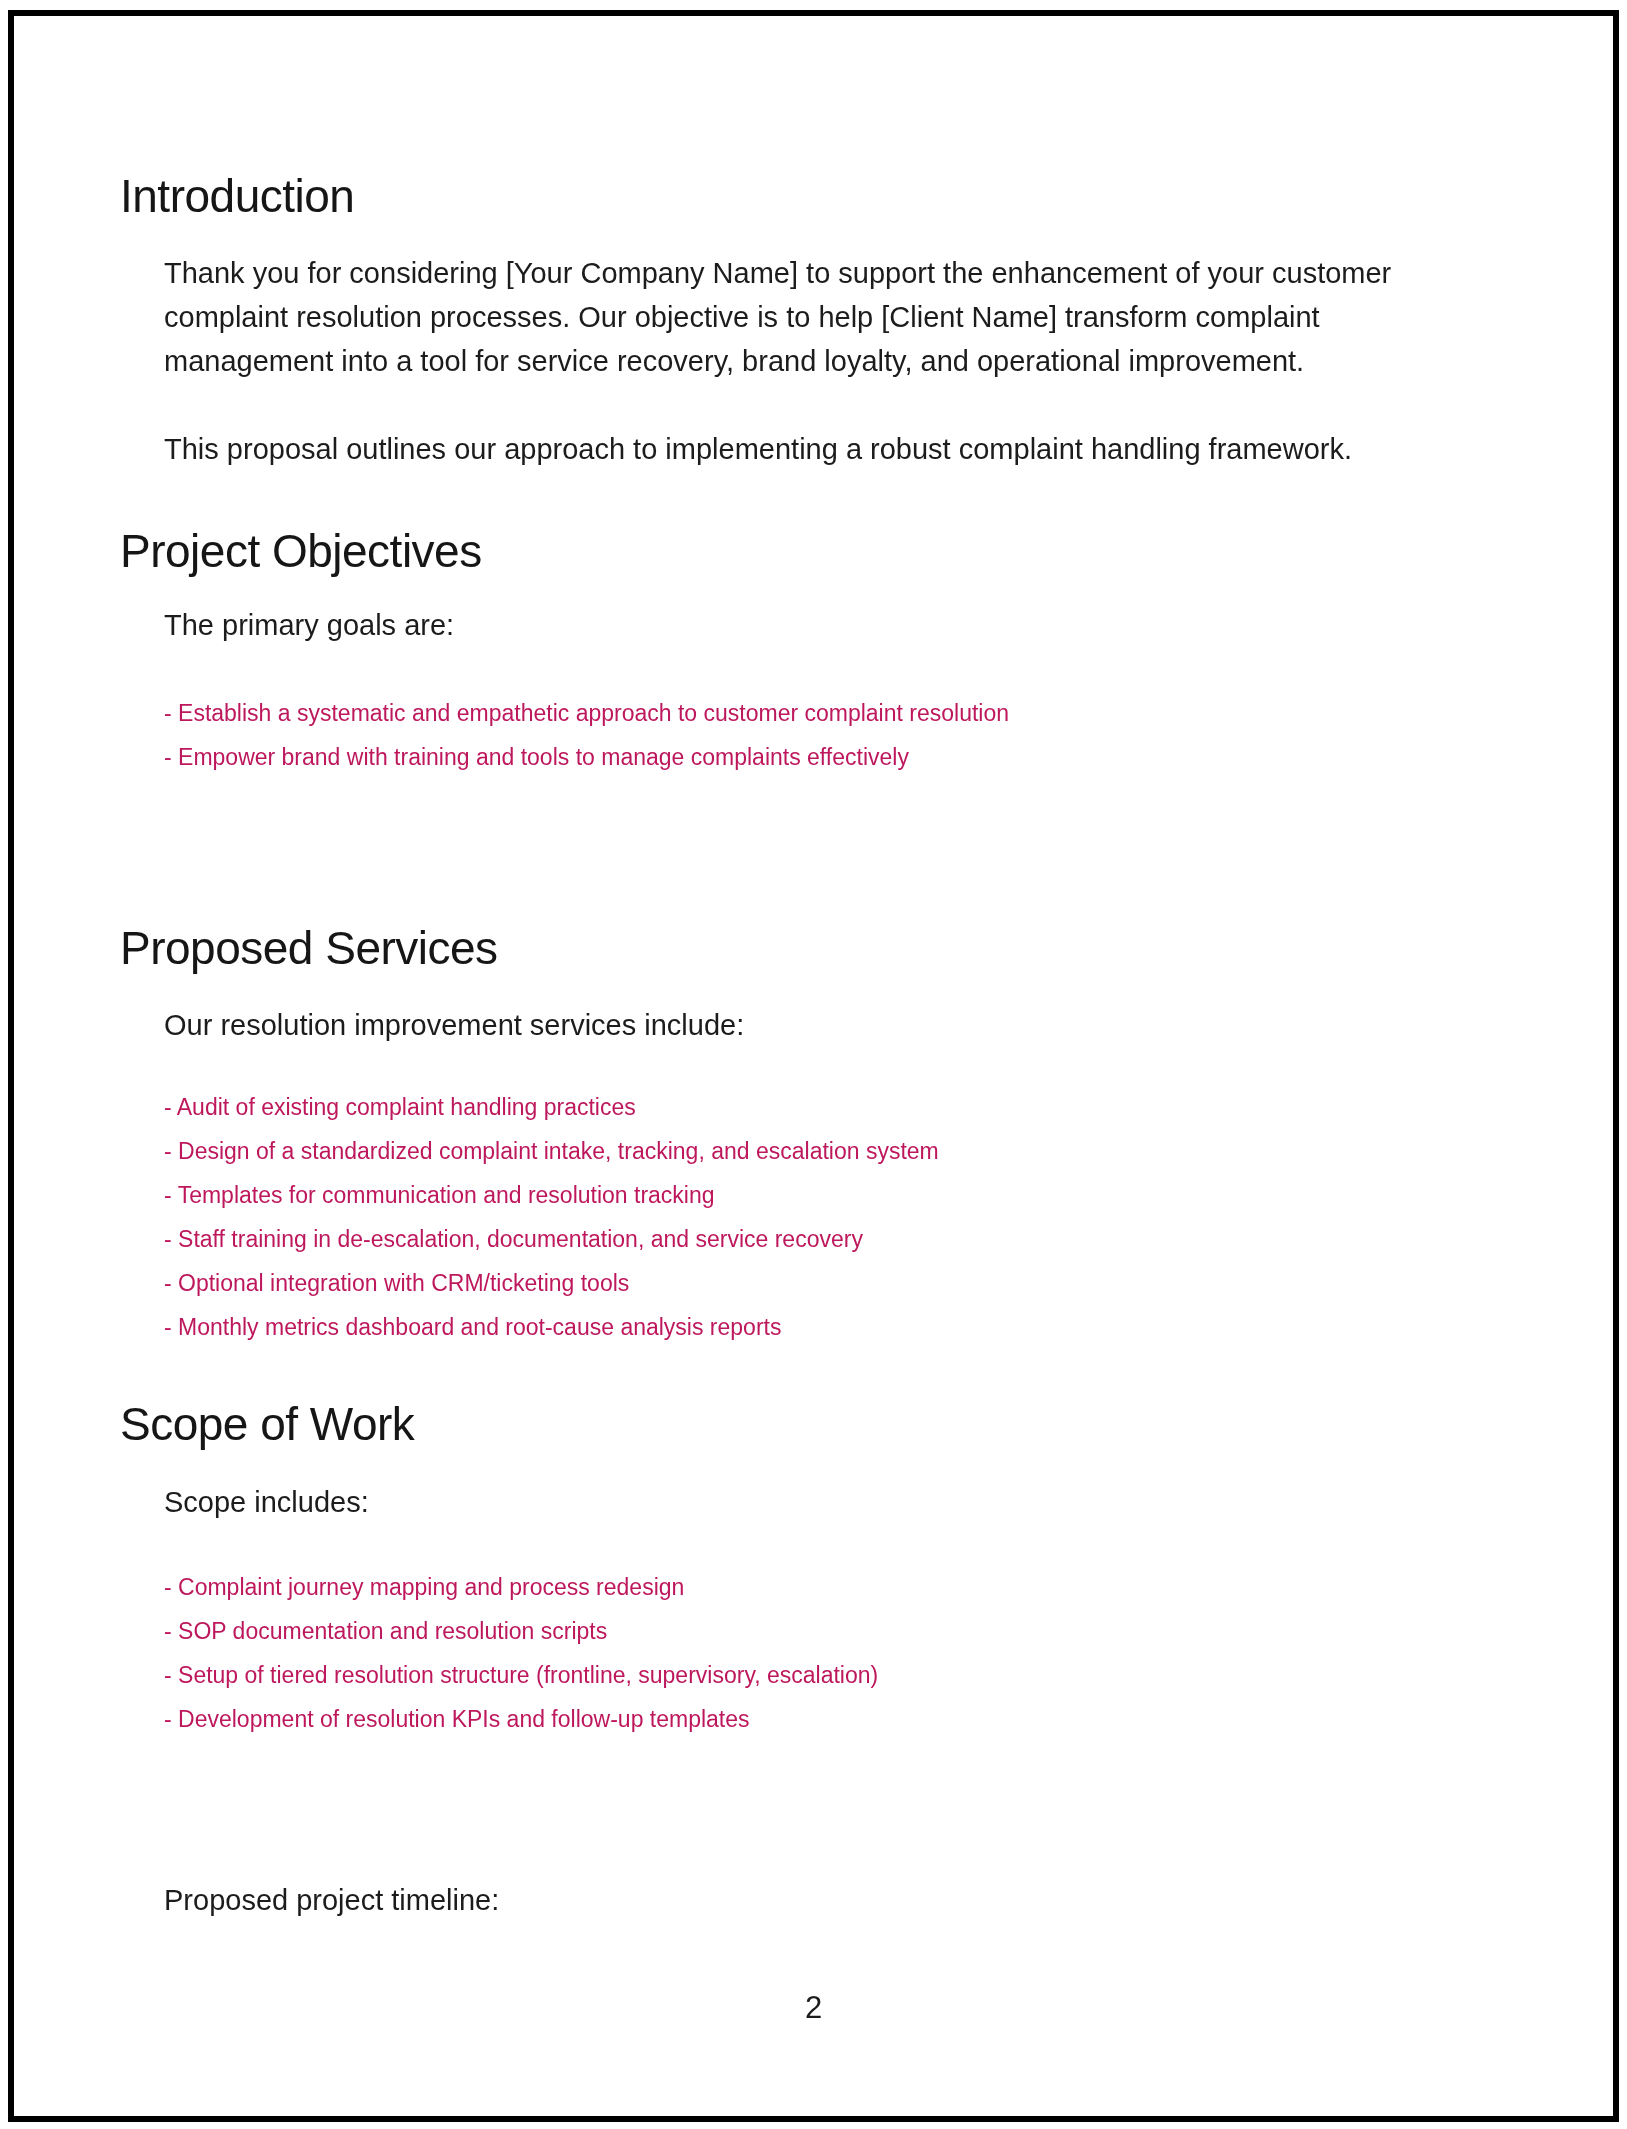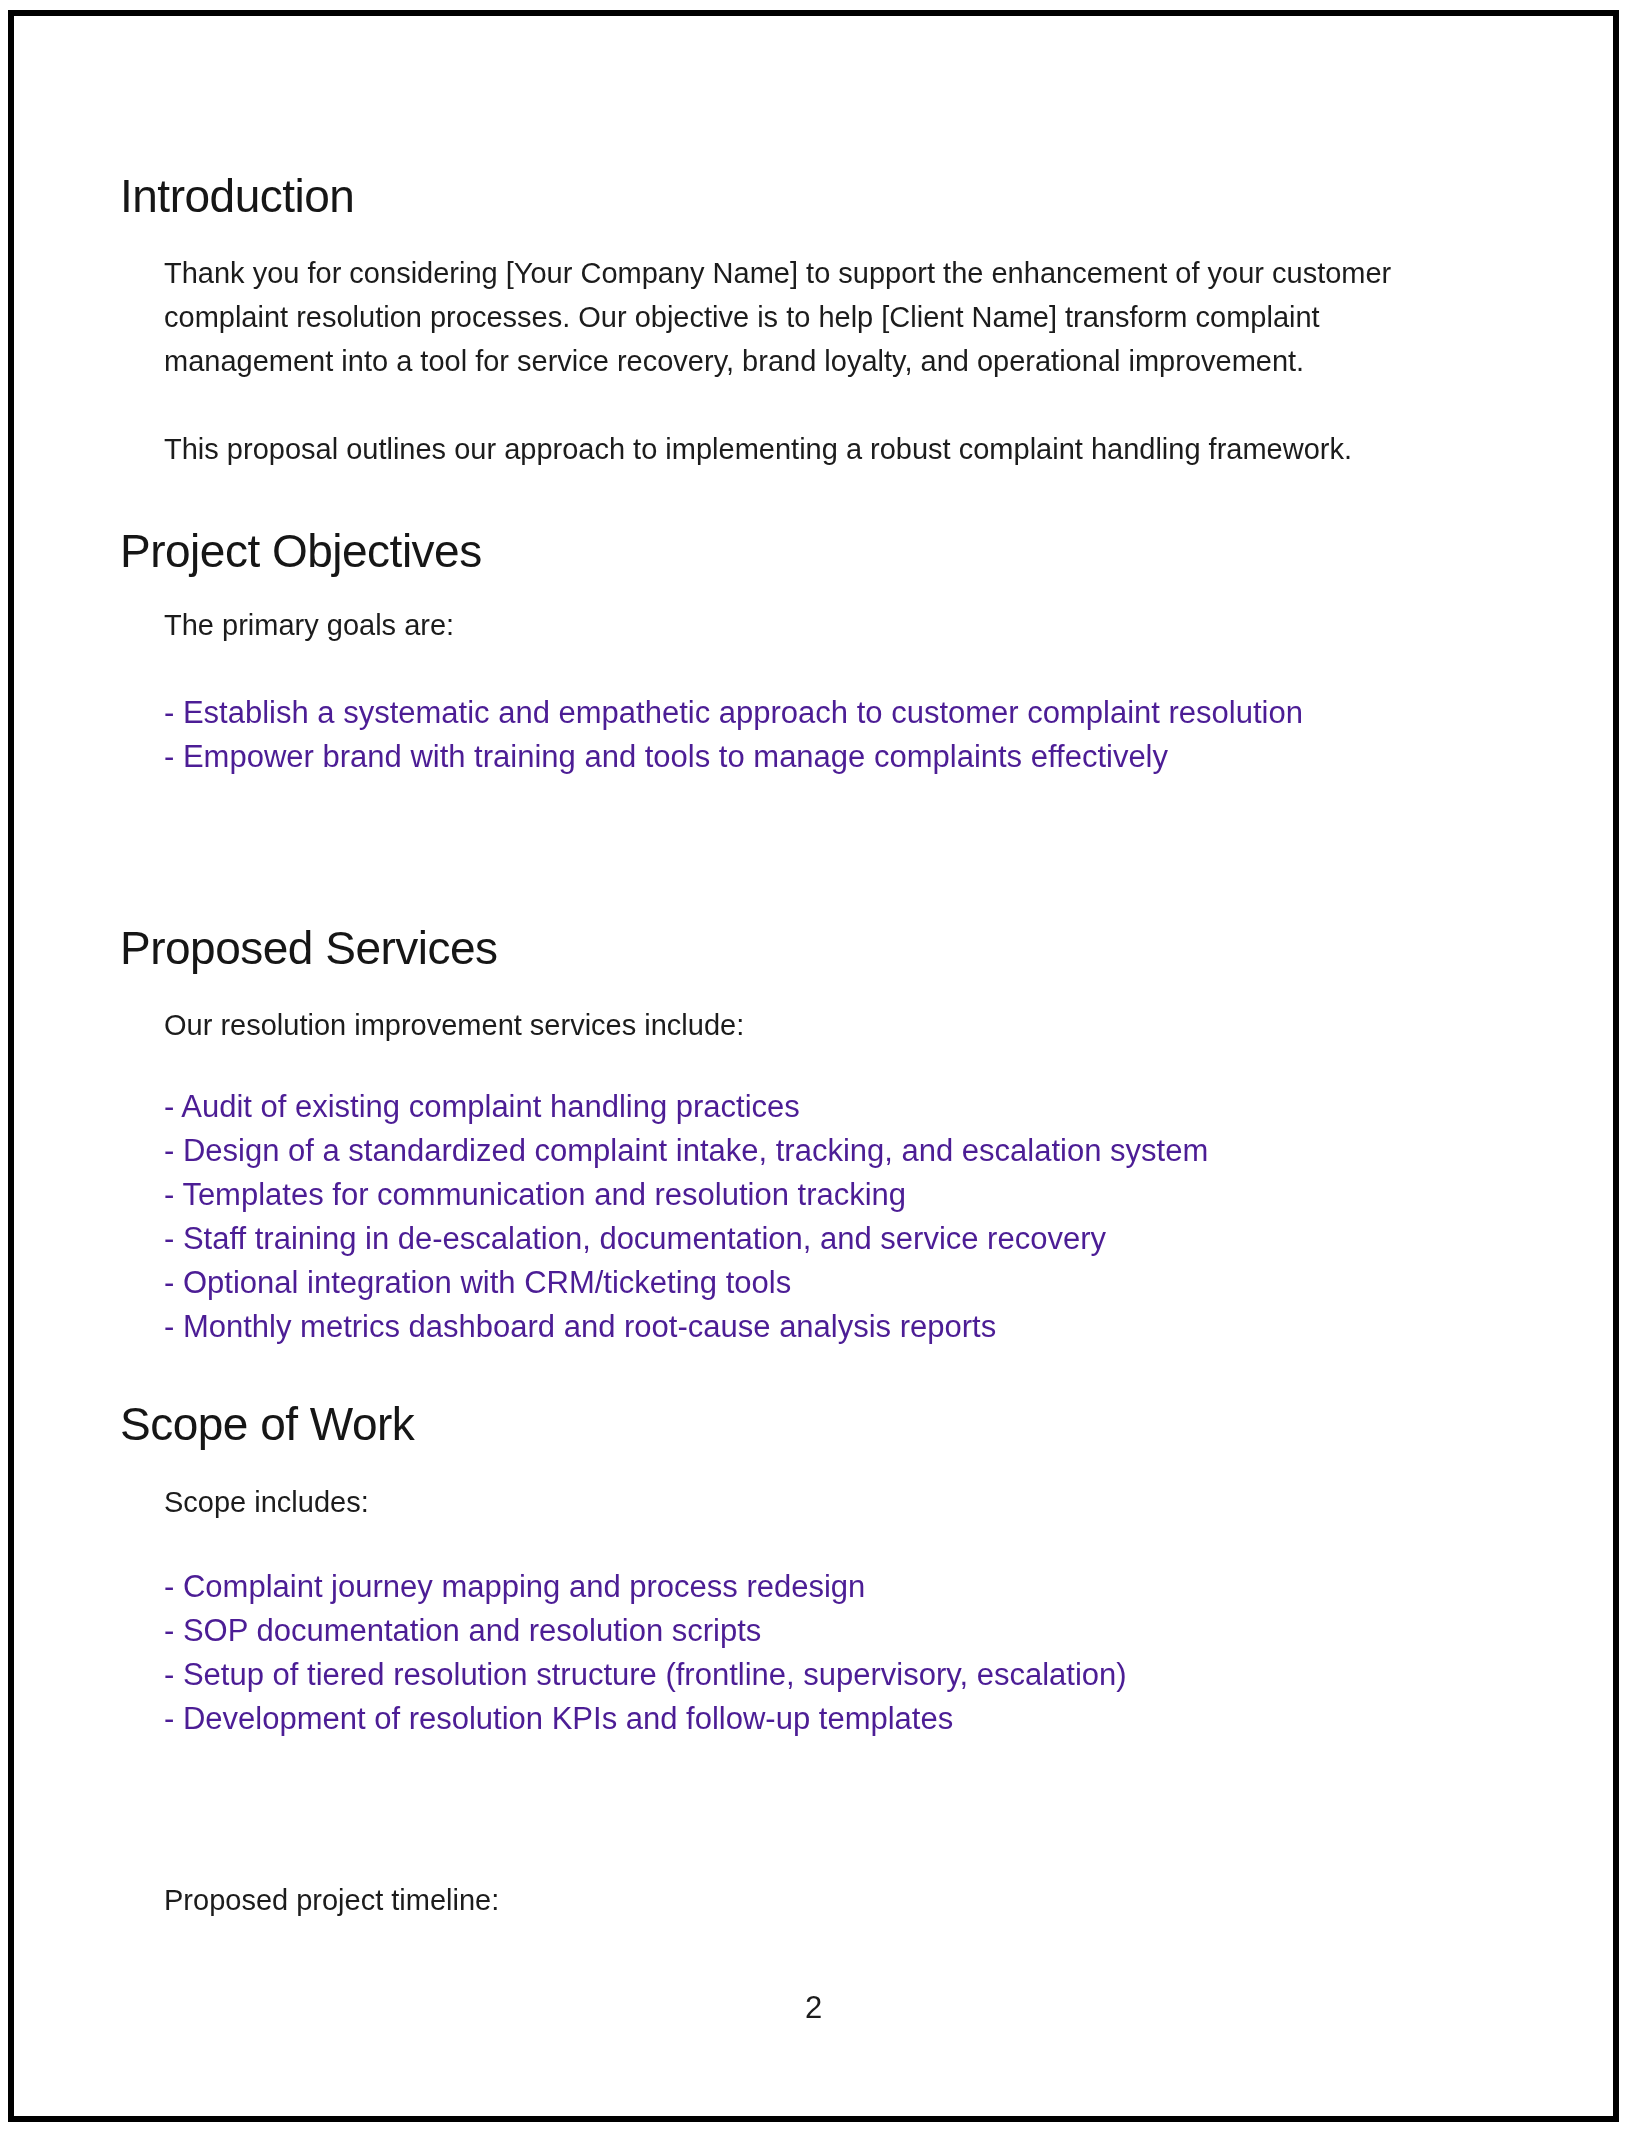--- a/index.html
+++ b/index.html
@@ -39,23 +39,23 @@
     color: #161616;
     letter-spacing: -0.5px;
   }
   .body-text {
     font-size: 29px;
     line-height: 44px;
     white-space: pre-line;
     color: #1c1c1c;
   }
   .bullet-list {
-    font-size: 31px;
+    font-size: 23px;
     line-height: 44px;
-    color: #4c1d95;
+    color: #be185d;
   }
   .bullet-line {
     height: 44px;
   }
   .page-number {
     position: absolute;
     left: 0;
     right: 0;
     top: 1986px;
     text-align: center;

